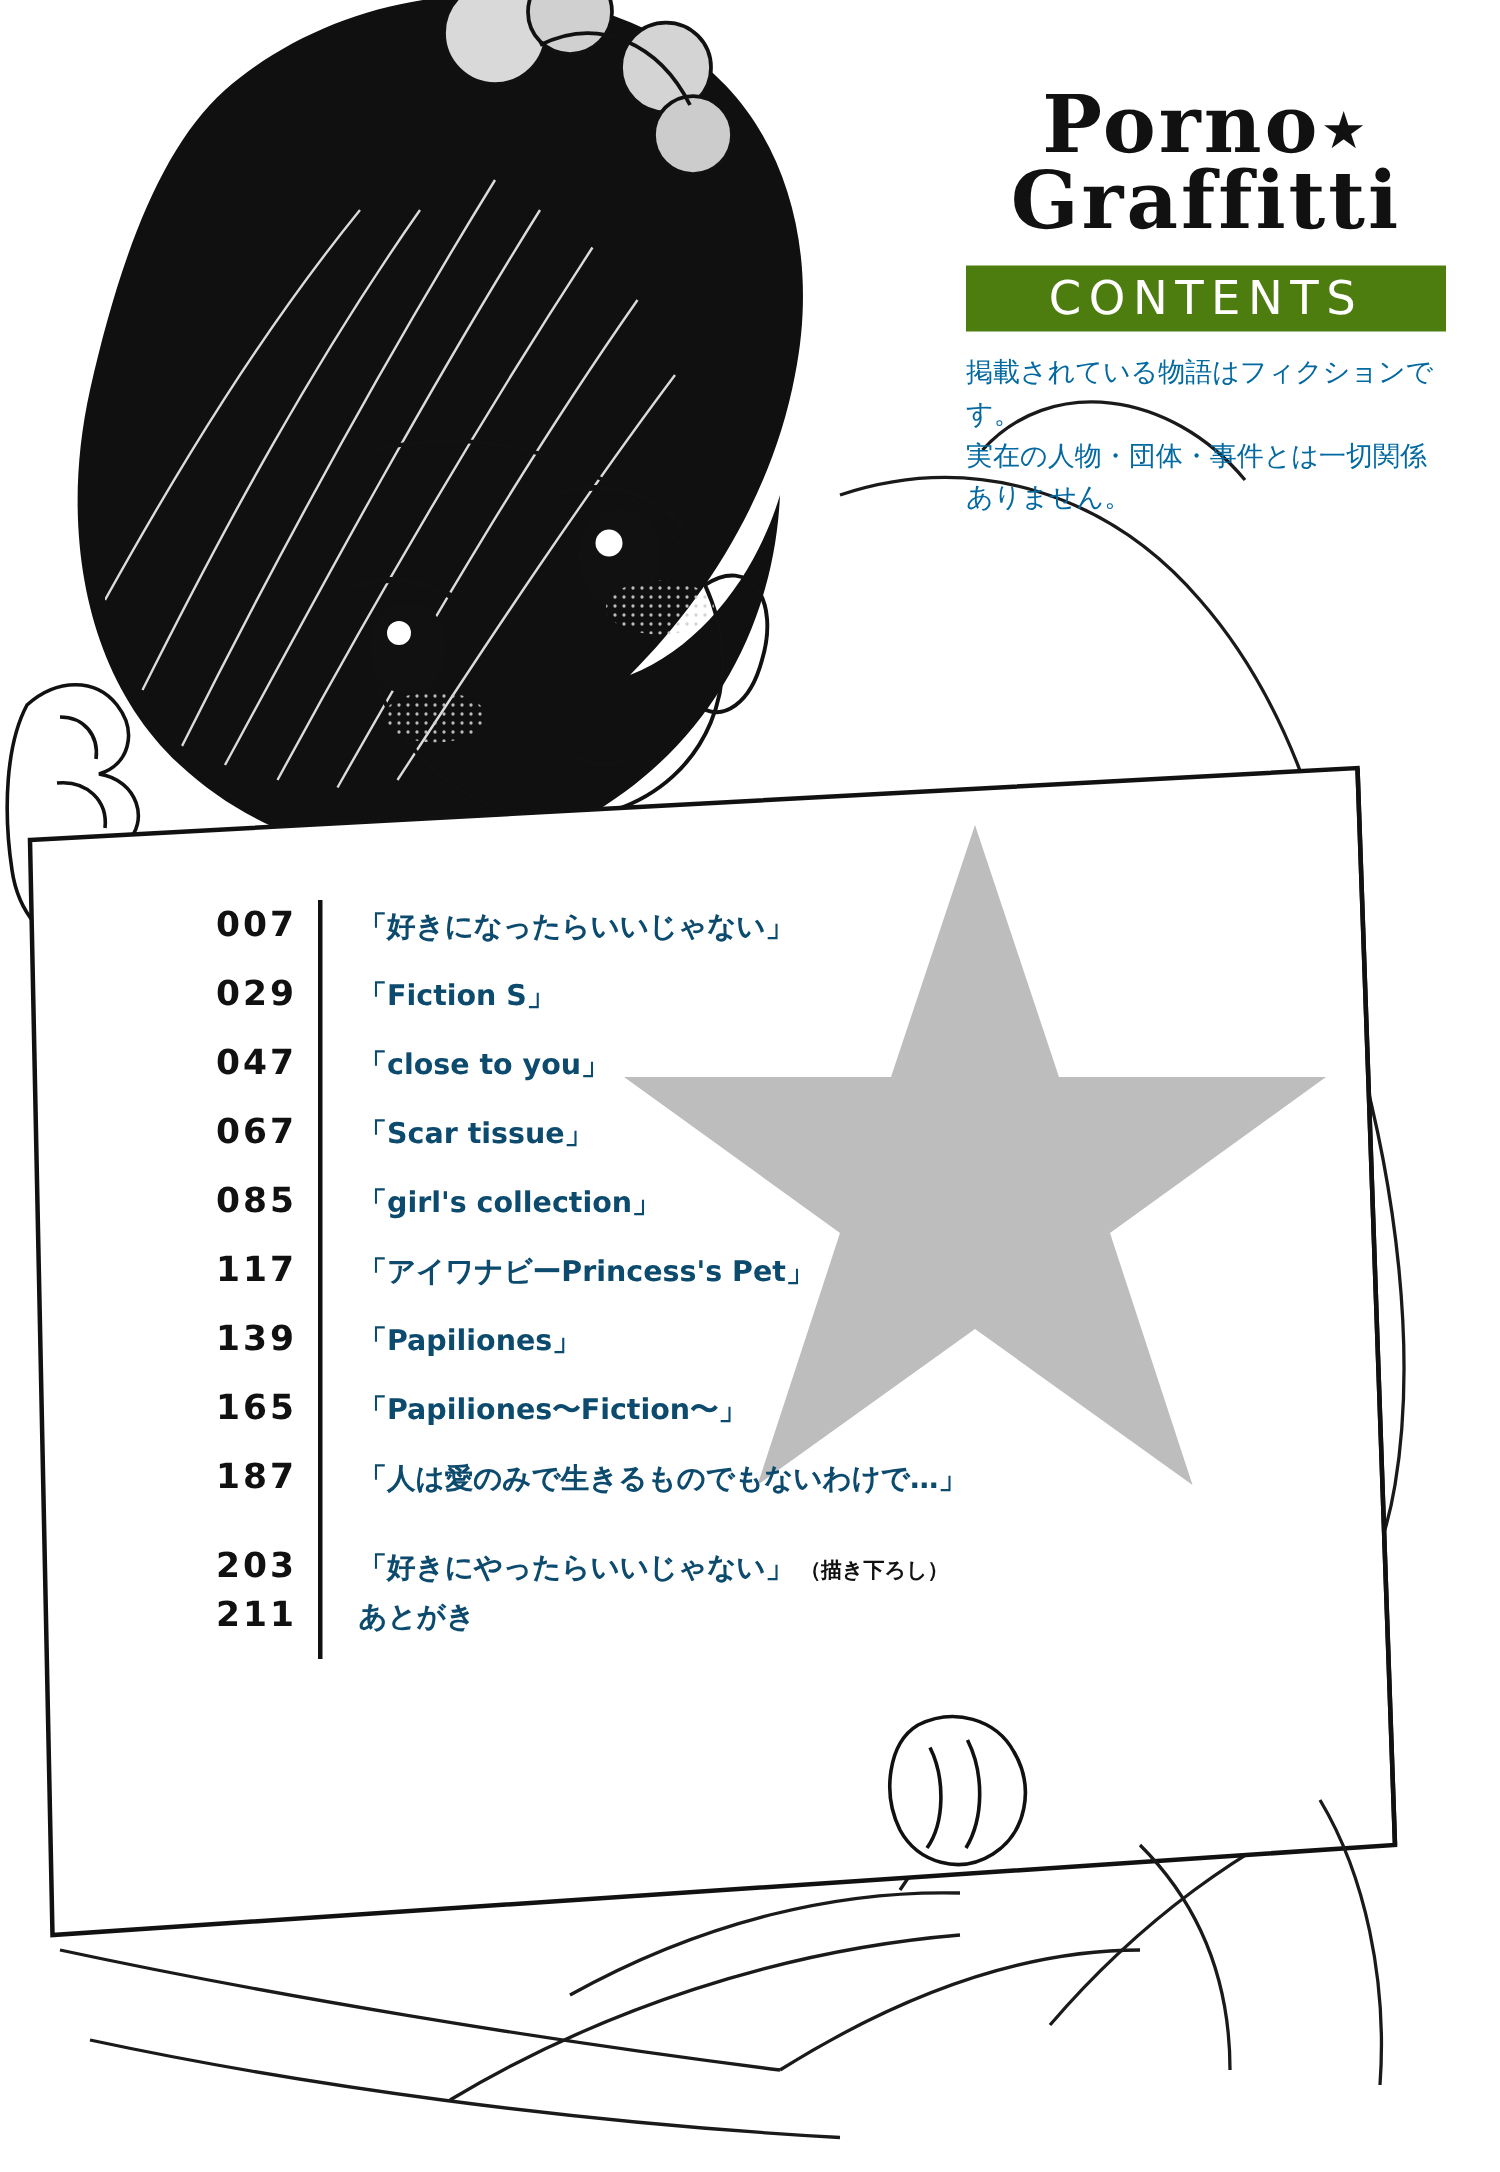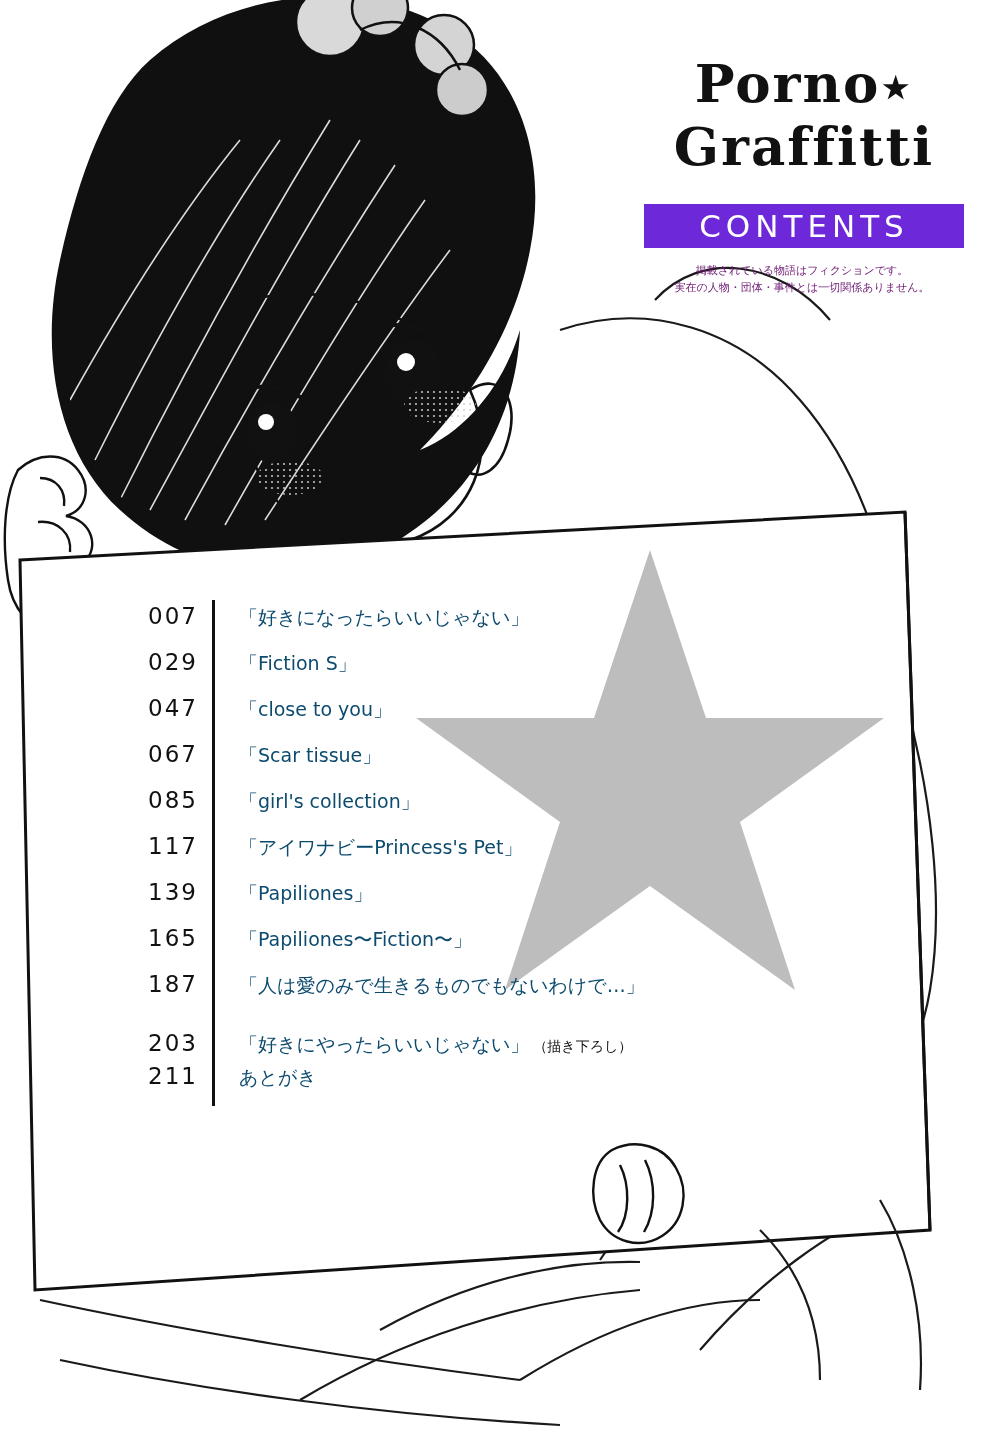--- a/index.html
+++ b/index.html
@@ -38,65 +38,66 @@
     font-weight: bold;
     color: #111;
     letter-spacing: 2px;
     line-height: 0.96;
   }
   .logo-line-1 {
     font-size: 53px;
   }
   .logo-line-2 {
     font-size: 53px;
-    margin-top: 12px;
+    margin-top: 0;
   }
   .logo-star {
     display: inline-block;
     font-size: 30px;
     vertical-align: 14%;
     margin: 0 2px;
   }
 
   .contents-bar {
-    margin-top: 32px;
-    background: #6d28d9;
+    margin-top: 17px;
+    background: #4d7c0f;
     height: 44px;
     display: flex;
     align-items: center;
     justify-content: center;
   }
   .contents-bar span {
     color: #ffffff;
     font-family: "DejaVu Sans", sans-serif;
     font-size: 31px;
     letter-spacing: 5px;
     font-weight: 400;
   }
 
   .disclaimer {
     margin-top: 14px;
-    text-align: center;
-    color: #701a75;
-    font-size: 11px;
+    text-align: left;
+    color: #0369a1;
+    font-size: 18px;
     line-height: 1.55;
     padding-right: 4px;
   }
 
   
   .toc {
     position: absolute;
     left: 120px;
     top: 600px;
     width: 640px;
   }
   .toc-row {
     display: flex;
     align-items: baseline;
     height: 46px;
+    font-weight: bold;
   }
   .toc-num {
     width: 78px;
     text-align: right;
     font-family: "DejaVu Sans", sans-serif;
     font-size: 23px;
     letter-spacing: 2px;
     color: #111;
     padding-right: 14px;
   }

